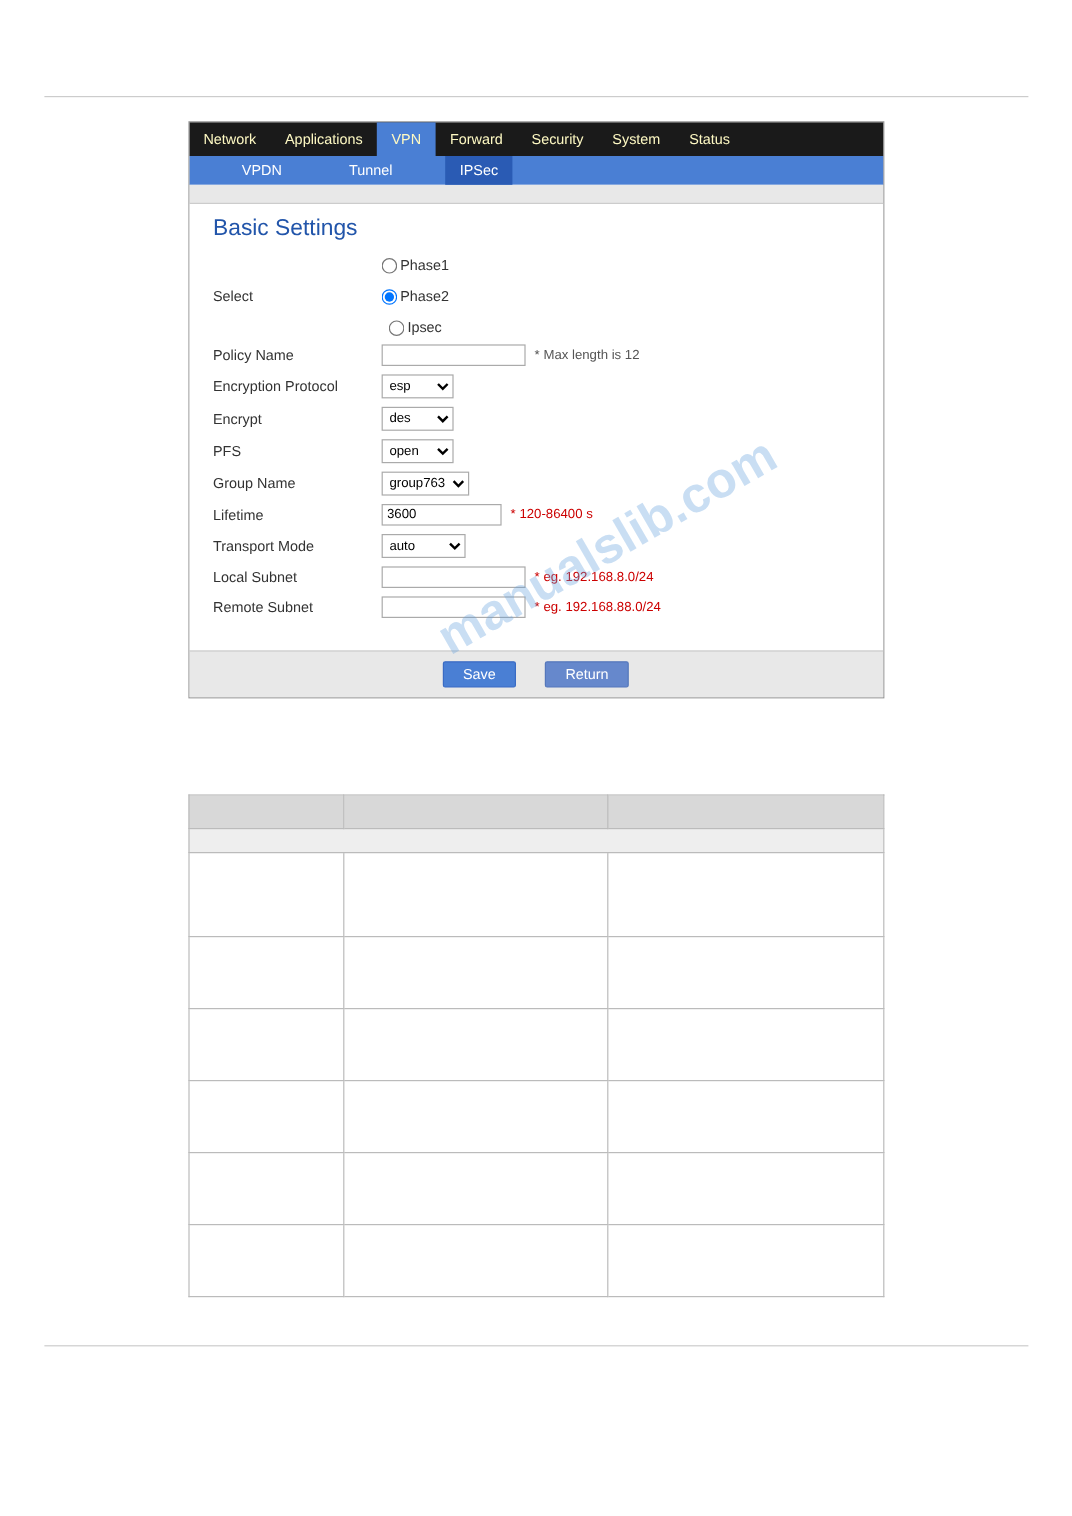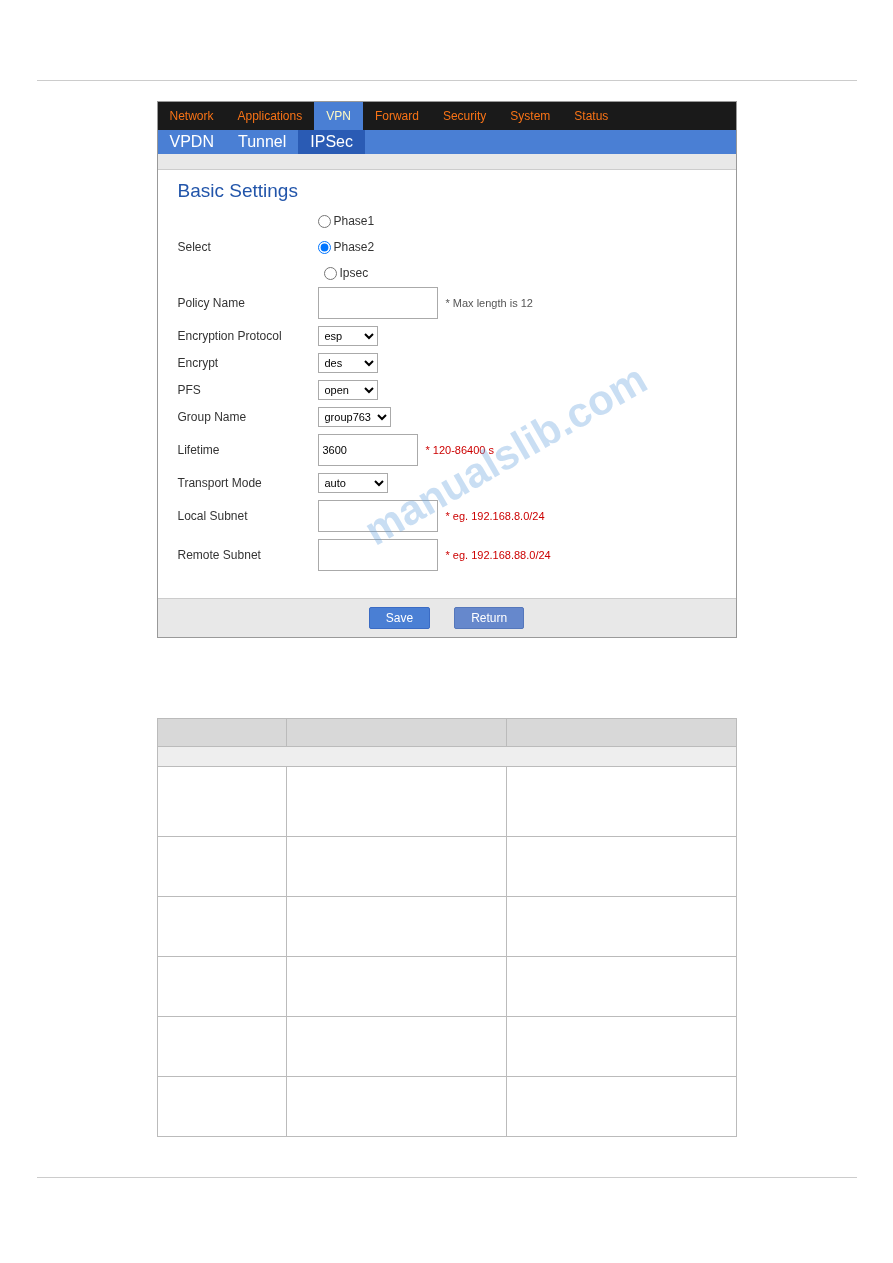--- a/index.html
+++ b/index.html
@@ -37,21 +37,21 @@
     }
 
     
     .top-nav {
       background: #1a1a1a;
       display: flex;
       align-items: center;
       height: 28px;
     }
     .top-nav .nav-item {
-      color: #f97316;
+      color: #fef9c3;
       padding: 0 12px;
       height: 100%;
       display: flex;
       align-items: center;
       cursor: pointer;
       font-size: 12px;
       white-space: nowrap;
     }
     .top-nav .nav-item.active {
       background: #4a7fd4;
@@ -65,22 +65,23 @@
       align-items: center;
       height: 24px;
     }
     .sub-nav .sub-item {
       color: #fff;
       padding: 0 12px;
       height: 100%;
       display: flex;
       align-items: center;
       cursor: pointer;
-      font-size: 16px;
+      font-size: 12px;
       white-space: nowrap;
+      margin-left: 32px;
     }
     .sub-nav .sub-item.active {
       background: #2a5bb4;
     }
 
     
     .gray-strip {
       height: 16px;
       background: #e8e8e8;
       border-bottom: 1px solid #ccc;
@@ -131,21 +132,21 @@
       gap: 3px;
       cursor: pointer;
     }
     .radio-item input[type="radio"] {
       margin: 0;
     }
 
     input[type="text"] {
       border: 1px solid #aaa;
       height: 18px;
-      padding: 15px 4px;
+      padding: 1px 4px;
       font-size: 11px;
       width: 120px;
     }
     input[type="text"].wide {
       width: 120px;
     }
 
     select {
       border: 1px solid #aaa;
       height: 20px;

